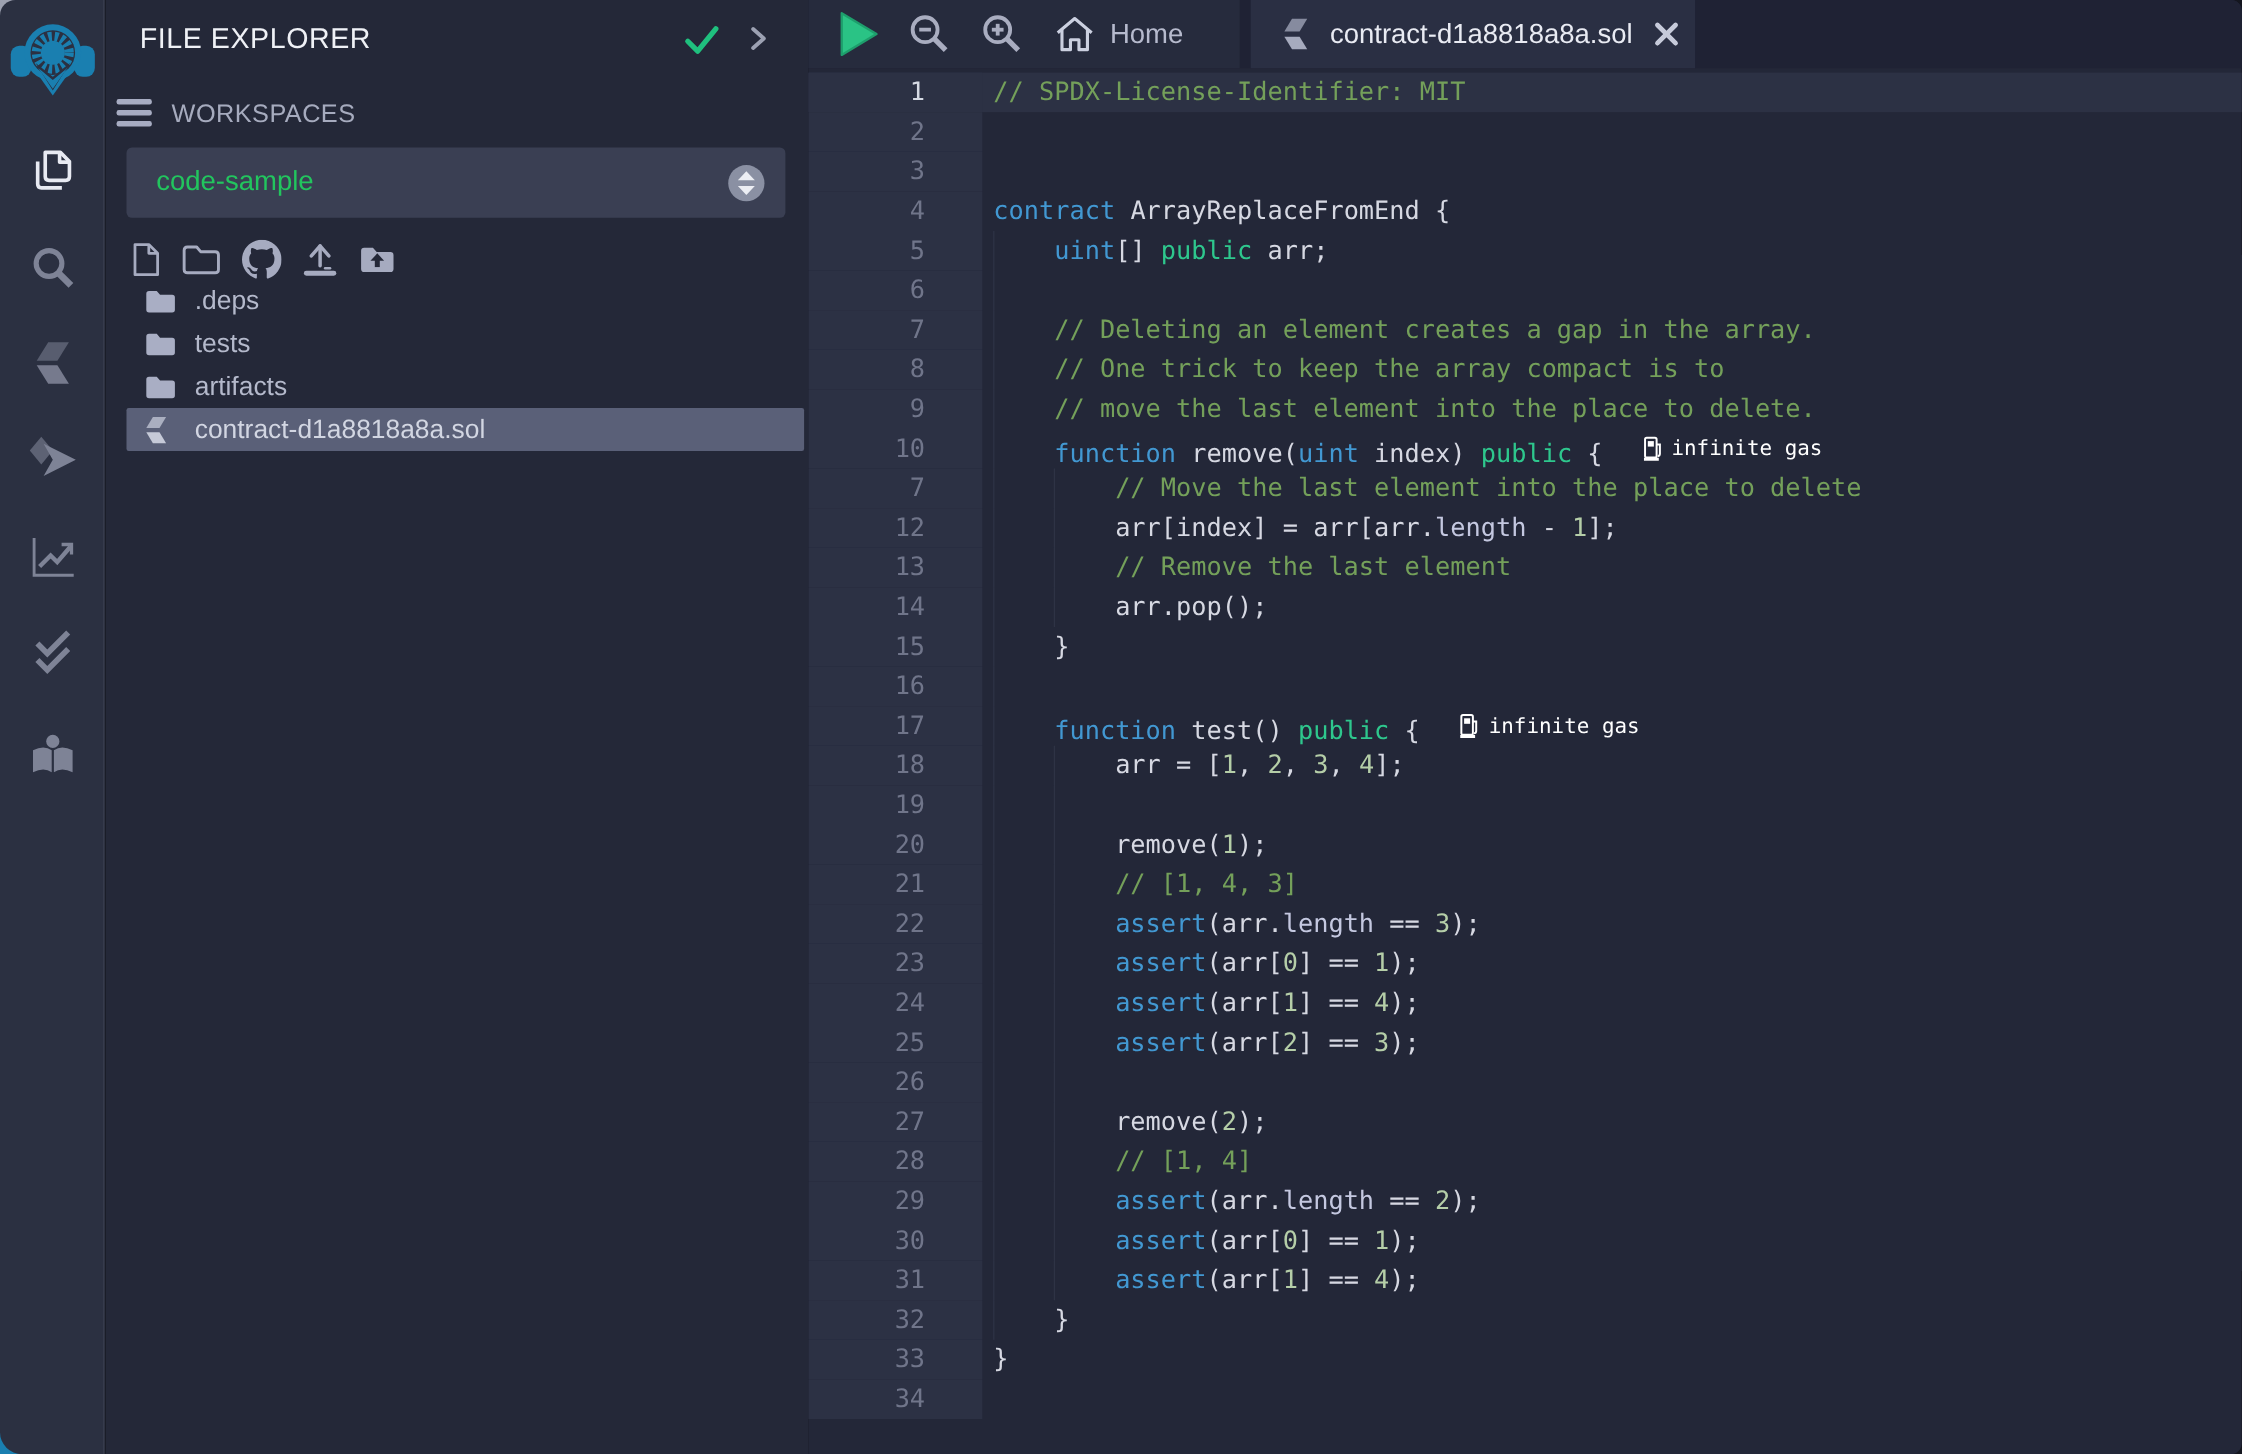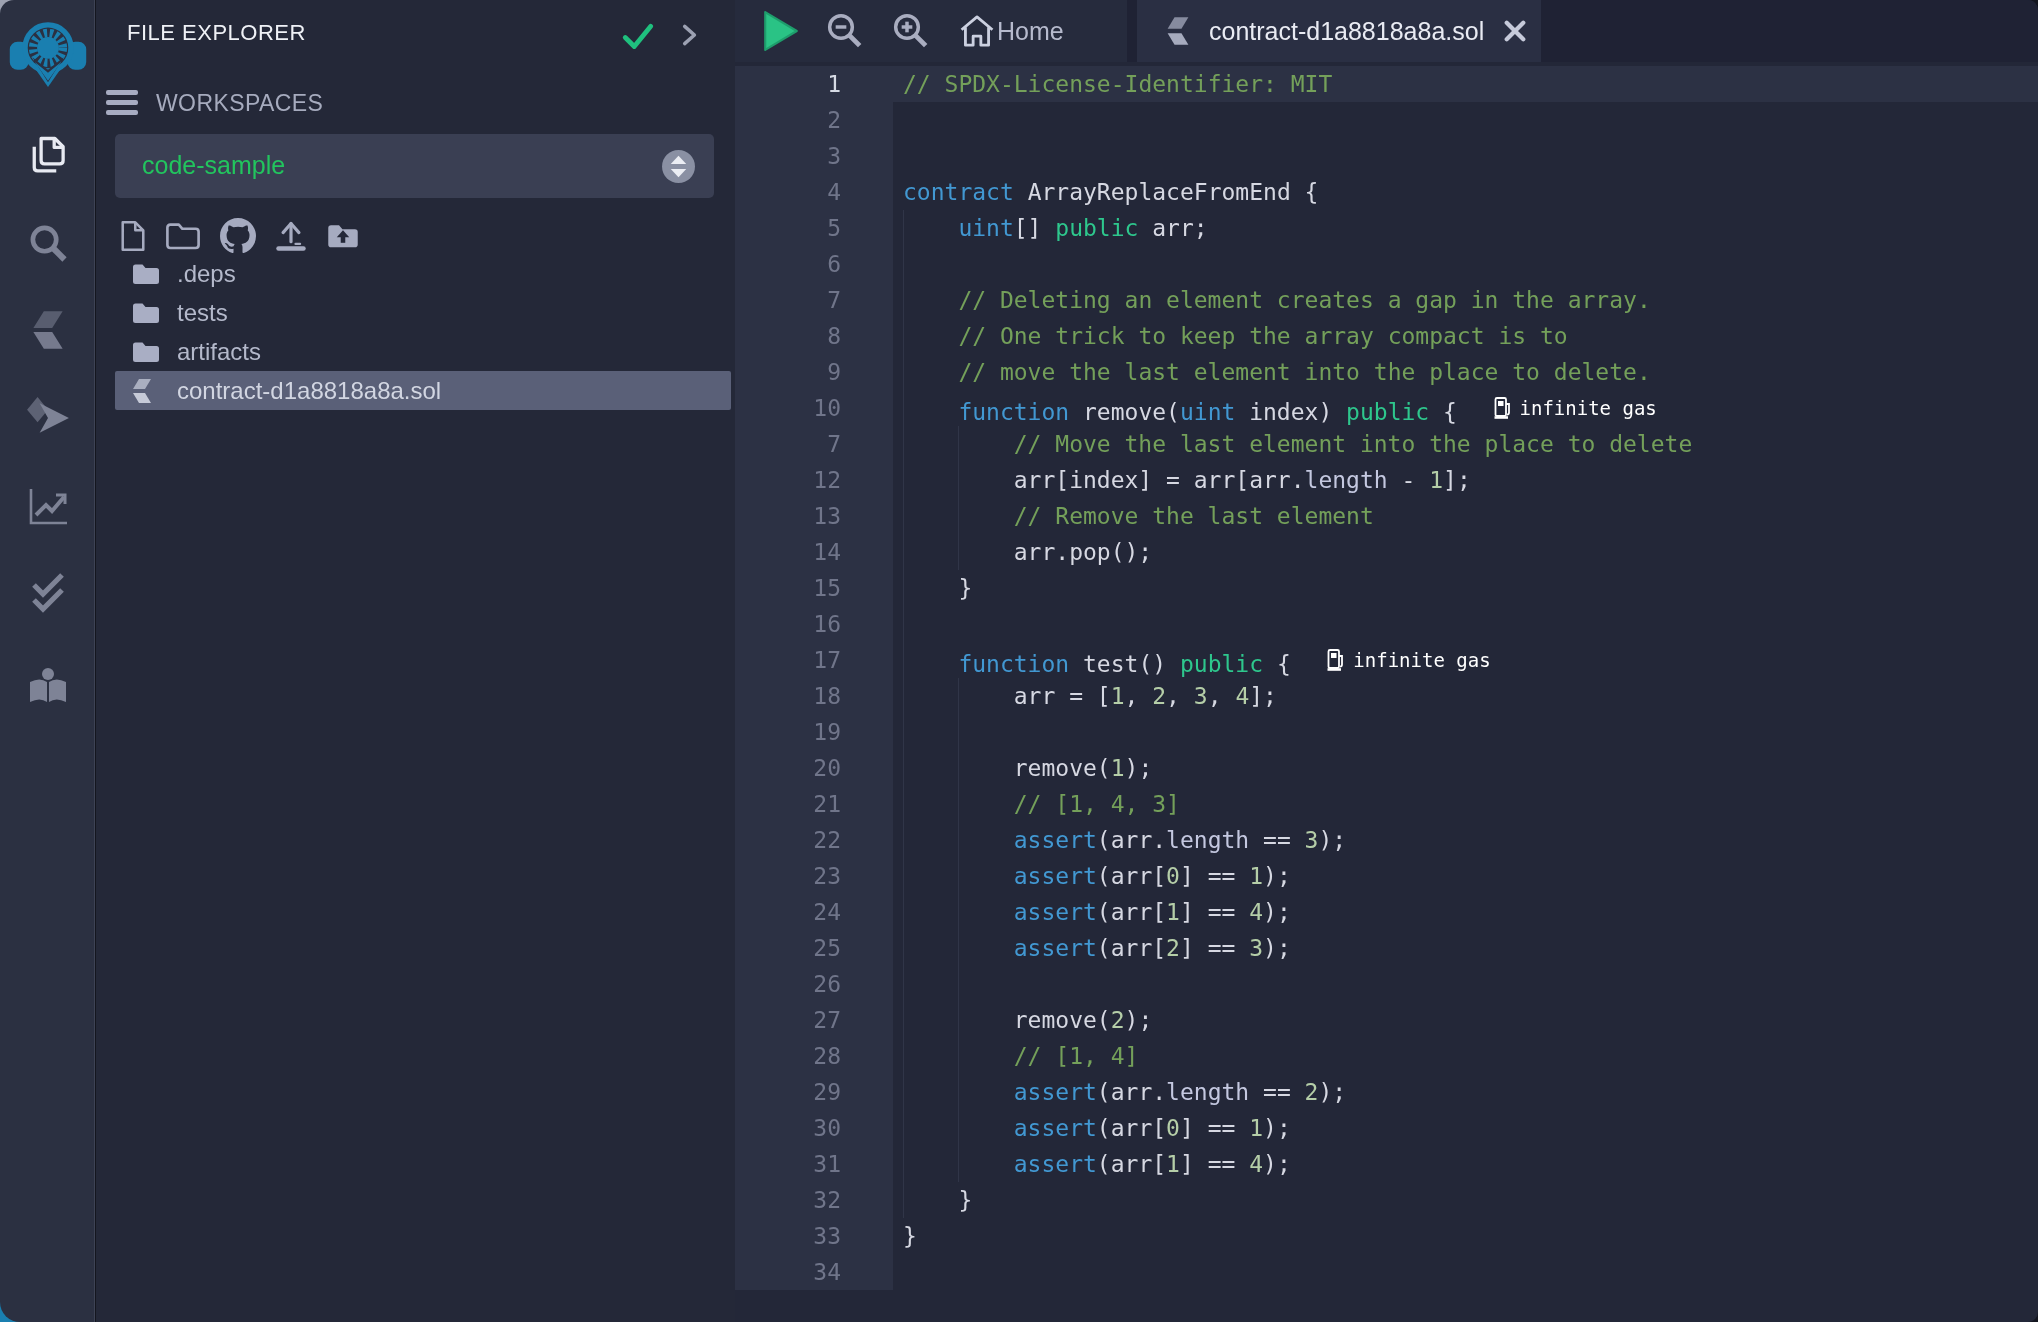--- a/index.html
+++ b/index.html
@@ -12,21 +12,21 @@
 
   
   .iconbar { position:absolute; left:0; top:0; width:95px; height:100%; background:#2B3041; border-right:1px solid #3E4355; }
   .logo { position:absolute; left:9px; top:12px; width:78px; height:78px; }
   .side-ic { position:absolute; left:0; width:95px; height:56px; display:flex; align-items:center; justify-content:center; color:#7E8396; cursor:pointer; }
   .side-ic.active { color:#E8EAF2; }
 
   
   .explorer { position:absolute; left:96px; top:0; width:639px; height:100%; background:#242838; }
   .exp-header { position:relative; height:70px; }
-  .exp-title { position:absolute; left:31px; top:20px; font-size:22px; font-weight:500; color:#EFF1F6; letter-spacing:.5px; }
+  .exp-title { position:absolute; left:31px; top:20px; font-size:26px; font-weight:500; color:#EFF1F6; letter-spacing:.5px; }
   .exp-check { position:absolute; left:524px; top:18px; cursor:pointer; }
   .exp-chev  { position:absolute; left:580px; top:22px; cursor:pointer; }
   .ws-row { position:relative; height:46px; }
   .burger { position:absolute; left:10px; top:0px; width:32px; height:26px; cursor:pointer; }
   .burger div { height:5px; background:#A7ACC2; border-radius:2px; margin-bottom:5px; }
   .ws-label { position:absolute; left:60px; top:0px; font-size:23px; color:#A6ABBE; letter-spacing:.4px; }
   .dropdown { position:absolute; left:19px; top:134px; width:599px; height:64px; background:#3A3F53; border-radius:5px; cursor:pointer; }
   .dropdown .val { position:absolute; left:27px; top:17px; font-size:25px; color:#22c55e; }
   .dropdown .sel { position:absolute; right:18px; top:15px; }
   .ftools { position:absolute; left:24px; top:218px; height:36px; display:flex; gap:19px; align-items:center; color:#A6ABC0; }
@@ -36,21 +36,21 @@
   .frow .fic { width:30px; display:flex; margin-right:16px; color:#A9AEC4; }
   .frow.selected { background:#5A6078; margin-left:19px; padding-left:16px; color:#D2D6E2; border-radius:2px; }
   .frow.selected .fic { color:#C6CAD8; }
 
   
   .editor { position:absolute; left:735px; top:0; right:0; height:100%; background:#232738; }
   .tabbar { position:absolute; left:0; top:0; right:0; height:62px; background:#1F2234; }
   .tb-group { position:absolute; left:0; top:0; width:392px; height:62px; background:#262B3D; display:flex; align-items:center; }
   .play-btn { margin-left:28px; cursor:pointer; display:flex; }
   .zoom-btn { margin-left:26px; cursor:pointer; display:flex; color:#A9ADC0; }
-  .home-tab { margin-left:28px; display:flex; align-items:center; gap:2px; cursor:pointer; }
+  .home-tab { margin-left:28px; display:flex; align-items:center; gap:14px; cursor:pointer; }
   .home-tab .txt { font-size:25px; color:#B6BACD; }
   .tab-active { position:absolute; left:402px; top:0; width:404px; height:62px; background:#2A2F43; display:flex; align-items:center; cursor:pointer; }
   .tab-active .sol { margin-left:28px; color:#A6ABBE; display:flex; }
   .tab-active .name { margin-left:18px; font-size:25px; color:#E9EBF3; }
   .tab-active .close { margin-left:18px; color:#C6CADA; display:flex; cursor:pointer; }
 
   .code-area { position:absolute; left:0; top:62px; right:0; bottom:0; font-family:"DejaVu Sans Mono", monospace; font-size:23px; padding-top:4px; }
   .code-row { display:flex; height:36px; line-height:36px; white-space:pre; }
   .code-row .ln { width:158px; background:#2C3144; color:#70758A; text-align:right; padding-right:52px; flex:none; }
   .code-row .cd { padding-left:10px; flex:1; color:#D6D8E2; }

